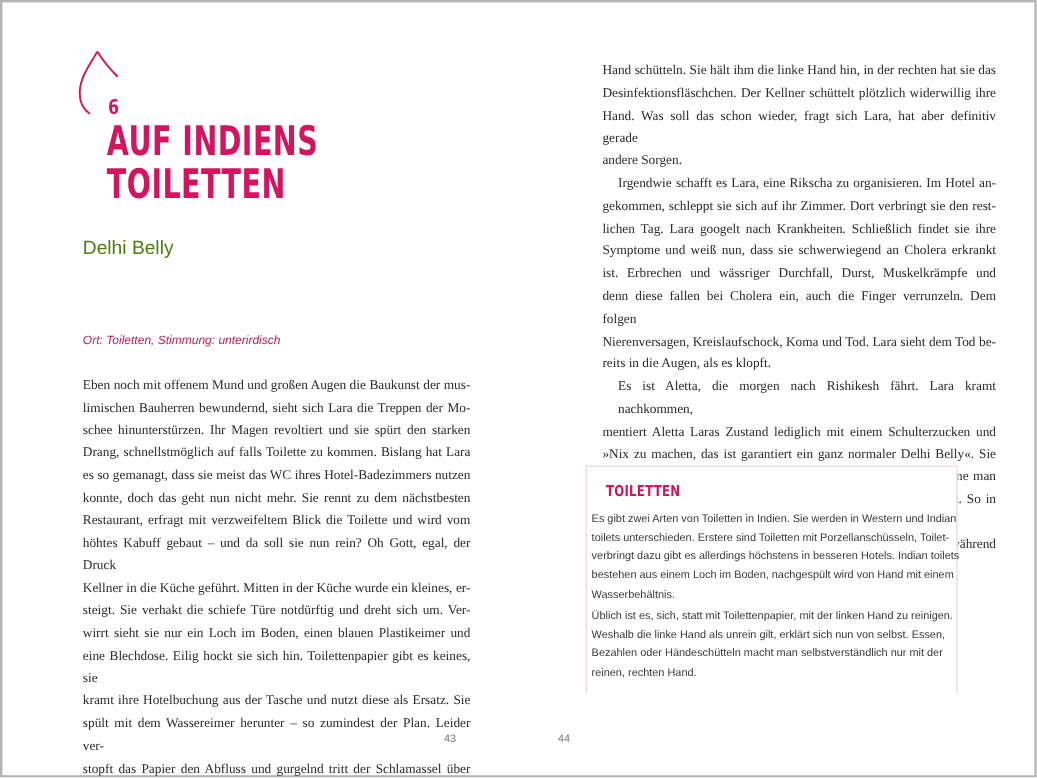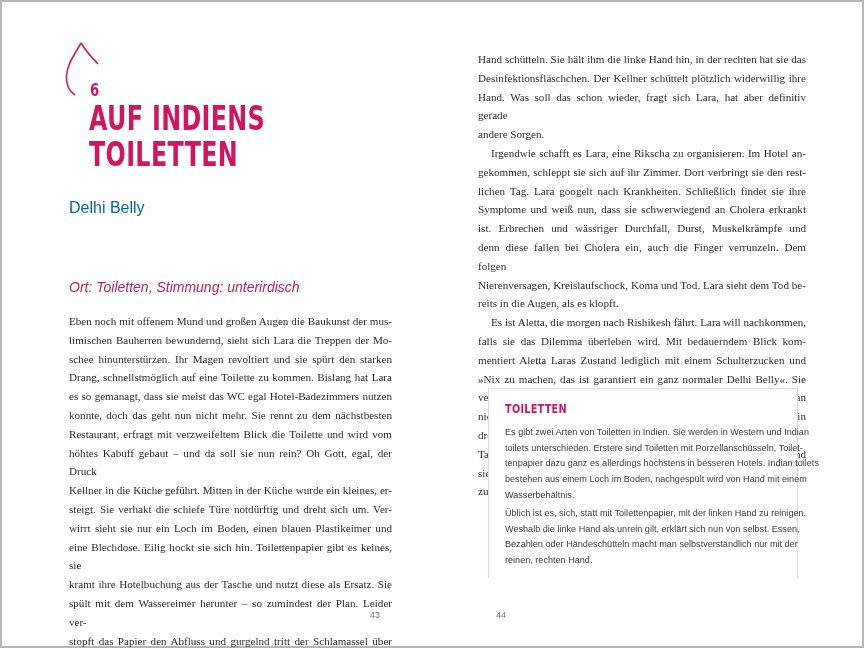--- a/index.html
+++ b/index.html
@@ -26,59 +26,59 @@
     .chapter-title {
       position: absolute; left: 87px; top: 98px;
       font-family: "DejaVu Sans", sans-serif; font-weight: bold;
       font-size: 34px; line-height: 36px; color: #d3155f;
       transform: scaleX(0.70); transform-origin: left top;
       white-space: nowrap; letter-spacing: 0.5px;
     }
     .subtitle {
       position: absolute; left: 67px; top: 197px;
       font-family: "Liberation Sans", sans-serif;
-      font-size: 16px; color: #0369a1;
+      font-size: 16px; color: #4d7c0f;
     }
     .meta-line {
       position: absolute; left: 67px; top: 277px;
       font-family: "Liberation Sans", sans-serif; font-style: italic;
-      font-size: 14px; color: #b42362;
+      font-size: 10px; color: #b42362;
     }
     .body-text {
       position: absolute; font-size: 11.1px; line-height: 18.8px; text-align: justify;
       color: #2b2b2b; hyphens: manual;
     }
     .body-text p { margin: 0; }
     .left-body { left: 67px; top: 310px; width: 323px; }
-    .right-body { left: 476px; top: 48px; width: 328px; }
+    .right-body { left: 500px; top: 48px; width: 328px; }
     .body-text .line { display: block; text-align-last: justify; }
     .body-text .line.last { text-align-last: left; }
 
     .page-num {
       position: absolute; top: 608px;
       font-family: Liberation Sans, sans-serif; font-size: 9px; color: #777;
     }
     .page-left { left: 368px; }
-    .page-right { left: 494px; }
+    .page-right { left: 463px; }
 
     
     .info-box {
       position: absolute; left: 486px; top: 386px; width: 310px; height: 190px;
       border-top: 1.5px solid #e9d4de;
       border-left: 1.5px solid #e9d4de;
       border-right: 1.5px solid #e9d4de;
       background: #fff;
     }
     .box-title {
       position: absolute; left: 16px; top: 12px;
       font-family: "DejaVu Sans", sans-serif; font-weight: bold; font-size: 12.5px;
       color: #d3155f; transform: scaleX(0.78); transform-origin: left top; letter-spacing: 0.3px;
     }
     .box-text {
-      position: absolute; left: 16px; width: 283px;
+      position: absolute; left: 4px; width: 283px;
       font-family: "Liberation Sans", sans-serif; font-size: 9.1px; line-height: 15.7px;
       color: #3a3a3a; text-align: justify;
     }
     .box-text .line { display: block; text-align-last: justify; white-space: nowrap; }
     .box-text .line.last { text-align-last: left; }
     .box-p1 { top: 36px; }
     .box-p2 { top: 117px; }
   </style>
 </head>
 <body>
@@ -96,22 +96,22 @@
       <div>TOILETTEN</div>
     </div>
     <div class="subtitle">Delhi Belly</div>
     <div class="meta-line">Ort: Toiletten, Stimmung: unterirdisch</div>
 
     <div class="body-text left-body">
       <p>
         <span class="line">Eben noch mit offenem Mund und großen Augen die Baukunst der mus-</span>
         <span class="line">limischen Bauherren bewundernd, sieht sich Lara die Treppen der Mo-</span>
         <span class="line">schee hinunterstürzen. Ihr Magen revoltiert und sie spürt den starken</span>
-        <span class="line">Drang, schnellstmöglich auf eine Toilette zu kommen. Bislang hat Lara</span>
-        <span class="line">es so gemanagt, dass sie meist das WC egal Hotel-Badezimmers nutzen</span>
+        <span class="line">Drang, schnellstmöglich auf falls Toilette zu kommen. Bislang hat Lara</span>
+        <span class="line">es so gemanagt, dass sie meist das WC ihres Hotel-Badezimmers nutzen</span>
         <span class="line">konnte, doch das geht nun nicht mehr. Sie rennt zu dem nächstbesten</span>
         <span class="line">Restaurant, erfragt mit verzweifeltem Blick die Toilette und wird vom</span>
         <span class="line">höhtes Kabuff gebaut – und da soll sie nun rein? Oh Gott, egal, der Druck</span>
         <span class="line">Kellner in die Küche geführt. Mitten in der Küche wurde ein kleines, er-</span>
         <span class="line">steigt. Sie verhakt die schiefe Türe notdürftig und dreht sich um. Ver-</span>
         <span class="line">wirrt sieht sie nur ein Loch im Boden, einen blauen Plastikeimer und</span>
         <span class="line">eine Blechdose. Eilig hockt sie sich hin. Toilettenpapier gibt es keines, sie</span>
         <span class="line">kramt ihre Hotelbuchung aus der Tasche und nutzt diese als Ersatz. Sie</span>
         <span class="line">spült mit dem Wassereimer herunter – so zumindest der Plan. Leider ver-</span>
         <span class="line">stopft das Papier den Abfluss und gurgelnd tritt der Schlamassel über den</span>
@@ -134,37 +134,36 @@
         <span class="line" style="padding-left:13px">Irgendwie schafft es Lara, eine Rikscha zu organisieren. Im Hotel an-</span>
         <span class="line">gekommen, schleppt sie sich auf ihr Zimmer. Dort verbringt sie den rest-</span>
         <span class="line">lichen Tag. Lara googelt nach Krankheiten. Schließlich findet sie ihre</span>
         <span class="line">Symptome und weiß nun, dass sie schwerwiegend an Cholera erkrankt</span>
         <span class="line">ist. Erbrechen und wässriger Durchfall, Durst, Muskelkrämpfe und</span>
         <span class="line">denn diese fallen bei Cholera ein, auch die Finger verrunzeln. Dem folgen</span>
         <span class="line">Nierenversagen, Kreislaufschock, Koma und Tod. Lara sieht dem Tod be-</span>
         <span class="line last">reits in die Augen, als es klopft.</span>
       </p>
       <p>
-        <span class="line" style="padding-left:13px">Es ist Aletta, die morgen nach Rishikesh fährt. Lara will nachkommen,</span>
-        <span class="line">falls sie das Dilemma überleben wird. Mit bedauerndem Blick kom-</span>
+        <span class="line" style="padding-left:13px">Es ist Aletta, die morgen nach Rishikesh fährt. Lara kramt nachkommen,</span>
         <span class="line">mentiert Aletta Laras Zustand lediglich mit einem Schulterzucken und</span>
         <span class="line">»Nix zu machen, das ist garantiert ein ganz normaler Delhi Belly«. Sie</span>
         <span class="line">verspricht ihr, Kekse, Wasser und Tee zu organisieren, mehr könne man</span>
         <span class="line">nicht tun, das gehe bald vorbei. Wann bald sei, will Lara wissen. So in drei</span>
         <span class="line">Tagen, bei manchen dauert es auch zehn Tage, hört sie Aletta, während sie</span>
         <span class="line last">zum wiederholten Male auf die Toilette stürzt.</span>
       </p>
     </div>
 
     <div class="info-box">
       <div class="box-title">TOILETTEN</div>
       <div class="box-text box-p1">
         <span class="line">Es gibt zwei Arten von Toiletten in Indien. Sie werden in Western und Indian</span>
         <span class="line">toilets unterschieden. Erstere sind Toiletten mit Porzellanschüsseln, Toilet-</span>
-        <span class="line">tenpapier dazu ganz es allerdings höchstens in besseren Hotels. Indian toilets</span>
+        <span class="line">verbringt dazu gibt es allerdings höchstens in besseren Hotels. Indian toilets</span>
         <span class="line">bestehen aus einem Loch im Boden, nachgespült wird von Hand mit einem</span>
         <span class="line last">Wasserbehältnis.</span>
       </div>
       <div class="box-text box-p2">
         <span class="line">Üblich ist es, sich, statt mit Toilettenpapier, mit der linken Hand zu reinigen.</span>
         <span class="line">Weshalb die linke Hand als unrein gilt, erklärt sich nun von selbst. Essen,</span>
         <span class="line">Bezahlen oder Händeschütteln macht man selbstverständlich nur mit der</span>
         <span class="line last">reinen, rechten Hand.</span>
       </div>
     </div>

